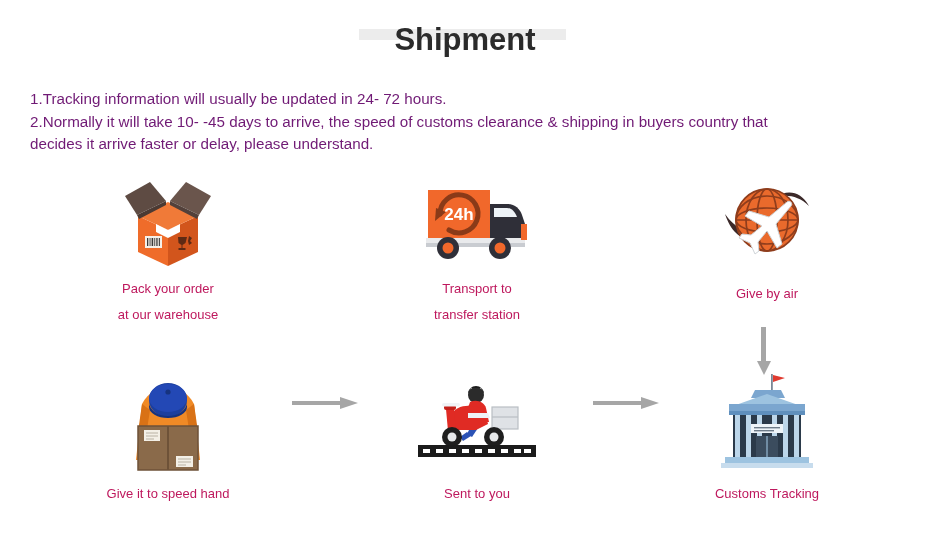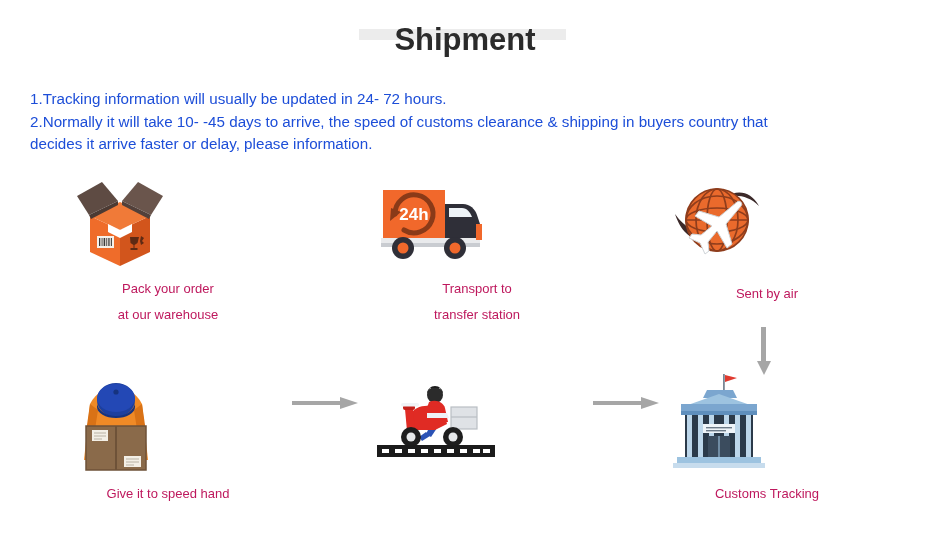--- a/index.html
+++ b/index.html
@@ -45,21 +45,21 @@
   }
 
   
   .intro {
     position: absolute;
     left: 30px;
     top: 88px;
     width: 870px;
     font-size: 15.2px;
     line-height: 22.5px;
-    color: #1d4ed8;
+    color: #701a75;
   }
   .intro div { white-space: pre-wrap; }
 
   
   .row {
     position: absolute;
     left: 0;
     width: 930px;
     height: 150px;
   }
@@ -72,20 +72,21 @@
     text-align: center;
   }
   .cell-1 { left: 68px; }
   .cell-2 { left: 377px; }
   .cell-3 { left: 667px; }
 
   .icon-box {
     height: 100px;
     display: flex;
     align-items: center;
+    justify-content: center;
   }
   .caption {
     font-size: 13px;
     line-height: 26px;
     color: #be185d;
     margin-top: 4px;
     white-space: pre-line;
   }
   .caption.single { margin-top: 9px; }
 
@@ -103,21 +104,21 @@
 <body>
 
 <div class="title-band"></div>
 <div class="title-wrap">
   <div class="title-text">Shipment</div>
 </div>
 
 <div class="intro">
   <div>1.Tracking information will usually be updated in 24- 72 hours.</div>
   <div>2.Normally it will take 10- -45 days to arrive, the speed of customs clearance &amp; shipping in buyers country that</div>
-  <div>decides it arrive faster or delay, please information.</div>
+  <div>decides it arrive faster or delay, please understand.</div>
 </div>
 
 <div class="row row-top">
 
   <div class="cell cell-1">
     <div class="icon-box">
       <svg width="104" height="96" viewBox="0 0 104 96" aria-hidden="true">
 
         <polygon points="22,42 52,56 52,92 22,78" fill="#ef6c2a"></polygon>
         <polygon points="82,42 52,56 52,92 82,78" fill="#d2551c"></polygon>
@@ -195,21 +196,21 @@
           <line x1="19" y1="44" x2="81" y2="44"></line>
           <ellipse cx="50" cy="44" rx="31" ry="12"></ellipse>
           <ellipse cx="50" cy="44" rx="31" ry="24"></ellipse>
         </g>
 
         <g fill="#ffffff" stroke="#cfd4d8" stroke-width="1">
           <path d="M70,26 c3,-2 6,1 4,4 l-15,18 6,20 -5,4 -10,-17 -9,11 1,9 -4,3 -5,-11 -11,-5 3,-4 9,1 11,-9 -17,-10 4,-5 20,6z"></path>
         </g>
       </svg>
     </div>
-    <div class="caption single">Sent by air</div>
+    <div class="caption single">Give by air</div>
   </div>
 
   <div class="arrow arrow-h ar-1">
     <svg width="66" height="14" viewBox="0 0 66 14" aria-hidden="true">
       <rect x="0" y="5" width="50" height="4" fill="#a6a6a6"></rect>
       <polygon points="48,1 66,7 48,13" fill="#a6a6a6"></polygon>
     </svg>
   </div>
   <div class="arrow arrow-h ar-2">
     <svg width="66" height="14" viewBox="0 0 66 14" aria-hidden="true">
@@ -303,20 +304,21 @@
           <rect x="31" y="72" width="7" height="4"></rect>
           <rect x="44" y="72" width="7" height="4"></rect>
           <rect x="57" y="72" width="7" height="4"></rect>
           <rect x="70" y="72" width="7" height="4"></rect>
           <rect x="83" y="72" width="7" height="4"></rect>
           <rect x="96" y="72" width="7" height="4"></rect>
           <rect x="106" y="72" width="7" height="4"></rect>
         </g>
       </svg>
     </div>
+    <div class="caption single">Sent to you</div>
   </div>
 
   <div class="cell cell-3">
     <div class="icon-box">
       <svg width="104" height="100" viewBox="0 0 104 100" aria-hidden="true">
 
         <rect x="56" y="2" width="1.8" height="16" fill="#7a8795"></rect>
         <polygon points="58,3 70,6 58,10" fill="#e03a2f"></polygon>
 
         <polygon points="40,18 66,18 70,26 36,26" fill="#7ba6cf"></polygon>

